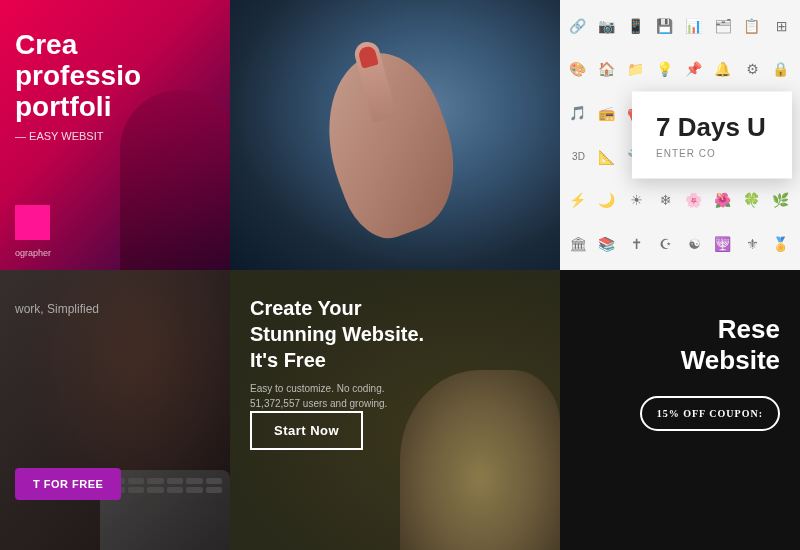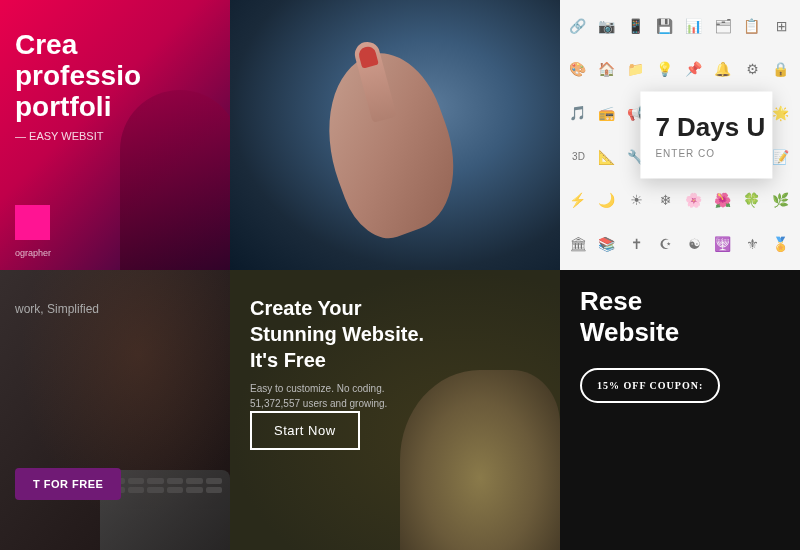--- a/index.html
+++ b/index.html
@@ -131,23 +131,23 @@
       justify-content: center;
       font-size: 14px;
       color: #555;
     }
     .cell-3 .overlay-card {
       position: absolute;
       top: 50%;
       left: 50%;
       transform: translate(-30%, -50%);
       background: #fff;
-      padding: 20px 15px;
+      padding: 20px 24px;
       box-shadow: 0 4px 20px rgba(0,0,0,0.2);
-      width: 132px;
+      width: 160px;
       z-index: 5;
     }
     .cell-3 .overlay-card .days-text {
       font-size: 26px;
       font-weight: 700;
       color: #222;
       white-space: nowrap;
     }
     .cell-3 .overlay-card .enter-text {
       font-size: 10px;
@@ -191,21 +191,21 @@
     }
     .cell-4 .brand-tagline {
       color: #aaa;
       font-size: 12px;
       margin-top: 2px;
     }
     .cell-4 .cta-btn {
       position: absolute;
       bottom: 50px;
       left: 15px;
-      background: #701a75;
+      background: #a21caf;
       color: #fff;
       font-size: 11px;
       font-weight: 700;
       padding: 10px 18px;
       border-radius: 4px;
       z-index: 3;
       letter-spacing: 0.5px;
     }
     .cell-4 .keyboard-img {
       position: absolute;
@@ -252,35 +252,36 @@
     .cell-5 .subtext {
       color: #bbb;
       font-size: 10px;
       line-height: 1.5;
     }
     .cell-5 .start-btn {
       background: transparent;
       border: 2px solid #fff;
       color: #fff;
       font-size: 13px;
-      font-weight: 400;
+      font-weight: 700;
       padding: 10px 22px;
       cursor: pointer;
       letter-spacing: 0.5px;
     }
     
     .cell-6 {
       position: relative;
       overflow: hidden;
       background: #111;
     }
     .cell-6 .content {
       position: relative;
       z-index: 2;
-      padding: 16px 20px;
+      padding: 44px 20px;
+      text-align: right;
     }
     .cell-6 .headline {
       color: #fff;
       font-size: 26px;
       font-weight: 900;
       line-height: 1.2;
     }
     .cell-6 .coupon-btn {
       margin-top: 20px;
       border: 2px solid #fff;

